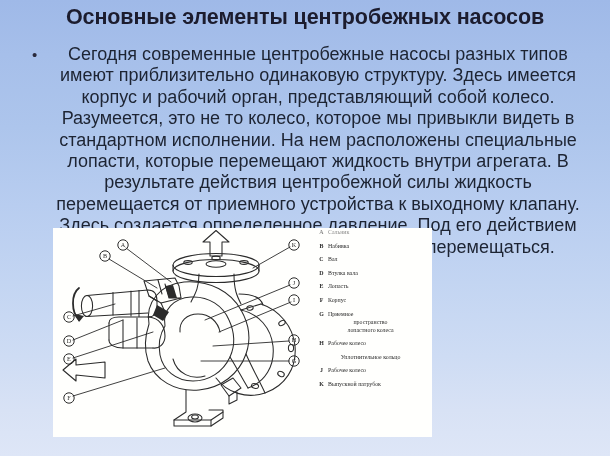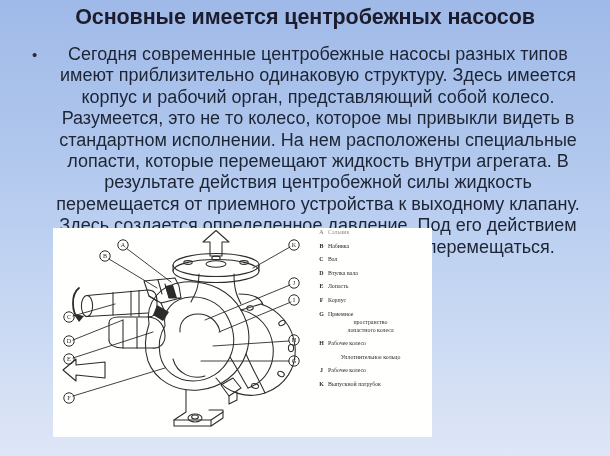--- a/index.html
+++ b/index.html
@@ -133,21 +133,21 @@
     top: 129px;
     width: 46px;
     height: 26px;
   }
 
   svg { display: block; }
 </style>
 </head>
 <body>
 
-<div class="slide-title">Основные имеется центробежных насосов</div>
+<div class="slide-title">Основные элементы центробежных насосов</div>
 
 <div class="body-block">
   <span class="bullet-marker">•</span>
   <span class="bullet-text">Сегодня современные центробежные насосы разных типов имеют приблизительно одинаковую структуру. Здесь имеется корпус и рабочий орган, представляющий собой колесо. Разумеется, это не то колесо, которое мы привыкли видеть в стандартном исполнении. На нем расположены специальные лопасти, которые перемещают жидкость внутри агрегата. В результате действия центробежной силы жидкость перемещается от приемного устройства к выходному клапану. Здесь создается определенное давление. Под его действием она и начинает подниматься наружу или перемещаться.</span>
 </div>
 
 <div class="figure-frame">
   <div class="figure-inner">
 
     <svg width="379" height="209" viewBox="0 0 379 209">

